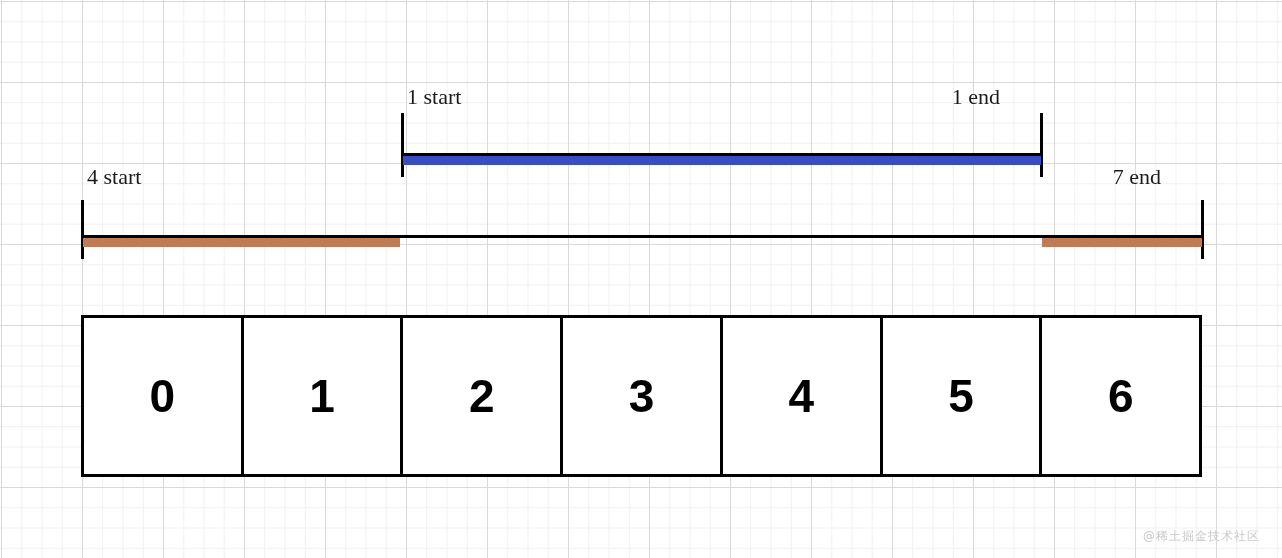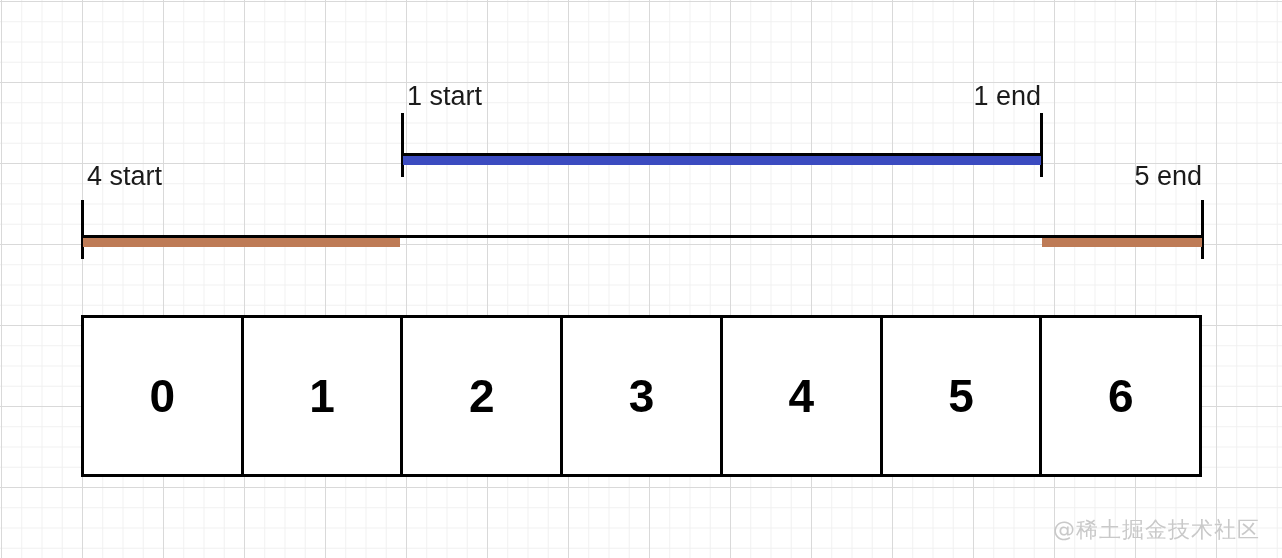--- a/index.html
+++ b/index.html
@@ -44,27 +44,28 @@
     position: absolute;
     height: 3px;
     background: #000000;
   }
   .seg {
     position: absolute;
     height: 9px;
   }
   .label {
     position: absolute;
-    font-size: 27px;
+    font-size: 22px;
     line-height: 21px;
     color: #1b1b1b;
     white-space: nowrap;
+    font-family: Liberation Serif, serif;
   }
   .label.right {
-    text-align: right;
+    text-align: center;
   }
 
   
   #boxes {
     position: absolute;
     left: 81px;
     top: 315px;
     width: 1121px;
     height: 162px;
     display: flex;
@@ -89,21 +90,21 @@
     font-weight: bold;
     color: #000000;
     line-height: 1;
   }
 
   
   #watermark {
     position: absolute;
     right: 22px;
     bottom: 13px;
-    font-size: 22px;
+    font-size: 12px;
     color: #c9c9c9;
     letter-spacing: 1px;
     white-space: nowrap;
     font-family: "DejaVu Sans", sans-serif;
   }
 </style>
 </head>
 <body>
 
 <div id="canvas">
@@ -120,21 +121,21 @@
 
     <div class="baseline" style="left:401px; top:153px; width:642px;"></div>
 
     <div class="seg" style="left:403px; top:156px; width:638px; background:#3b4bc0;"></div>
   </div>
 
   <div>
 
     <div class="label" style="left:87px; top:166px;">4 start</div>
 
-    <div class="label right" style="left:1072px; top:166px; width:130px;">5 end</div>
+    <div class="label right" style="left:1072px; top:166px; width:130px;">7 end</div>
 
     <div class="tick" style="left:81px; top:200px; height:59px;"></div>
 
     <div class="tick" style="left:1201px; top:200px; height:59px;"></div>
 
     <div class="baseline" style="left:81px; top:235px; width:1123px;"></div>
 
     <div class="seg" style="left:83px; top:238px; width:317px; background:#be7b56;"></div>
 
     <div class="seg" style="left:1042px; top:238px; width:160px; background:#be7b56;"></div>

